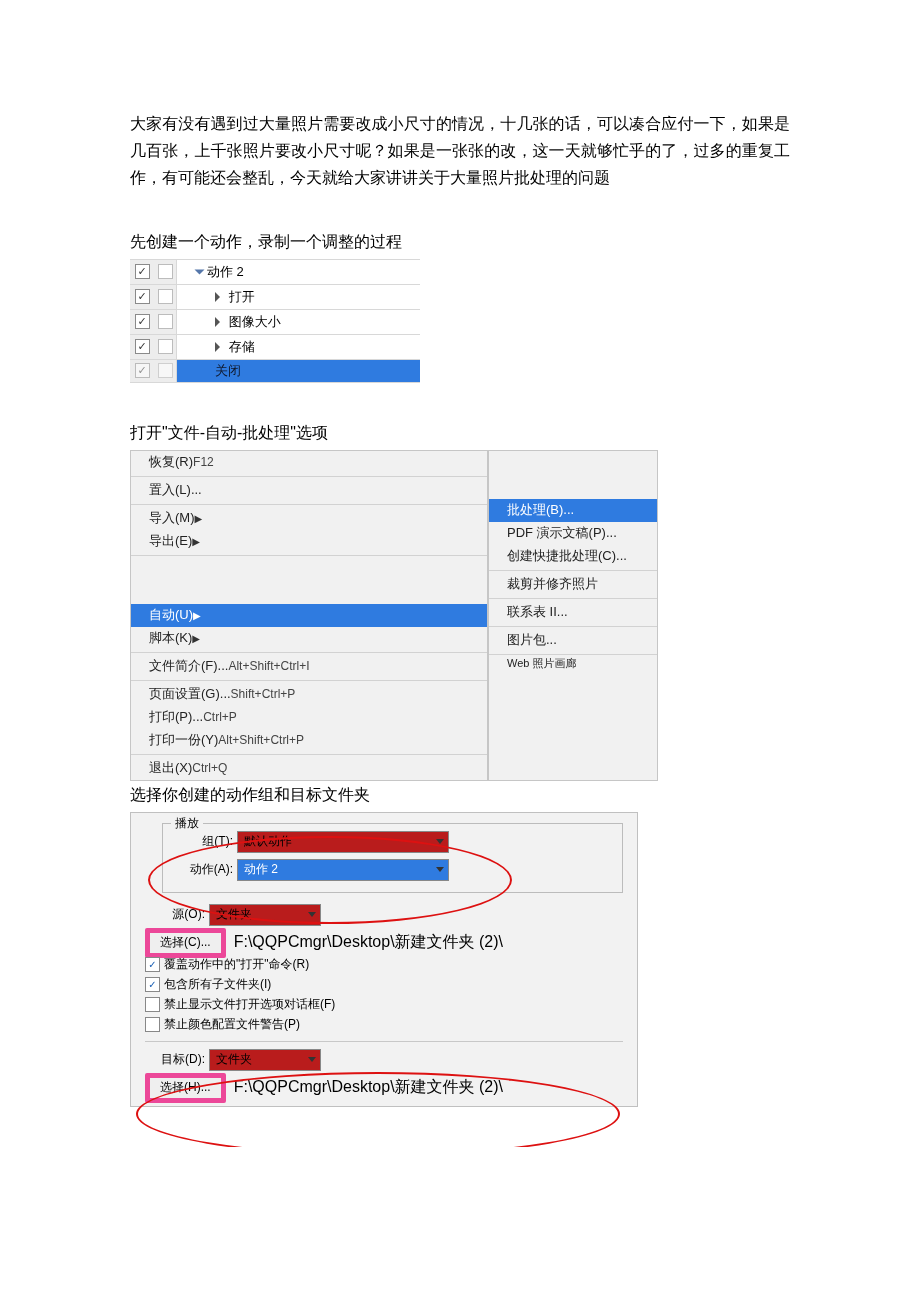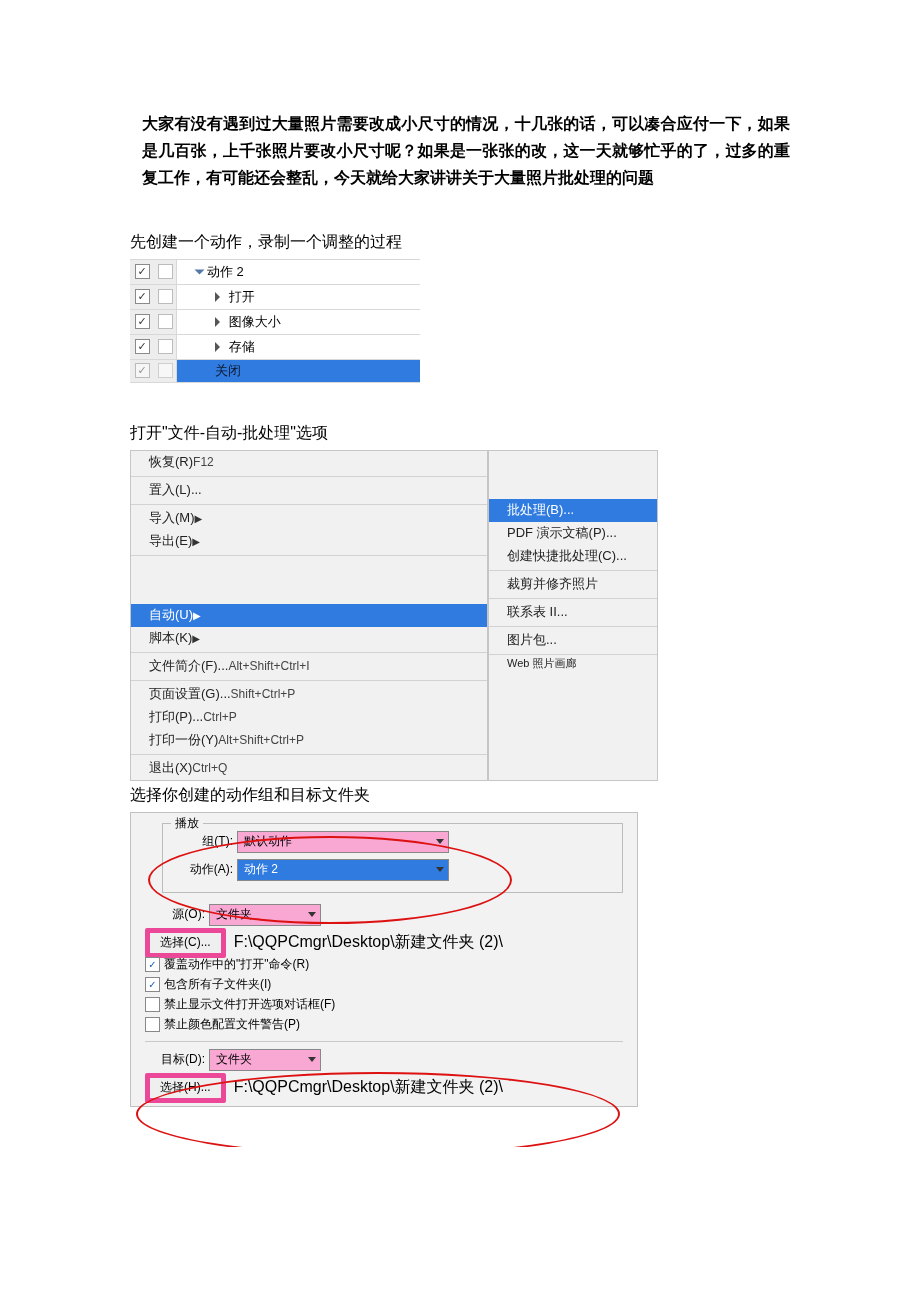--- a/index.html
+++ b/index.html
@@ -10,23 +10,22 @@
     color: #000;
   }
   .page {
     width: 920px;
     margin: 0 auto;
     padding: 110px 130px 40px 130px;
     box-sizing: border-box;
   }
   .para {
     line-height: 1.7;
-    margin: 0 0 40px 12px;
+    margin: 0 0 40px 0;
     text-align: justify;
-    font-weight: bold;
   }
   .caption {
     margin: 0 0 6px 0;
   }
 
   
   .actions-panel {
     width: 290px;
     background: #ededed;
     border-top: 1px solid #d8d8d8;
@@ -152,21 +151,21 @@
     top: -9px;
     left: 8px;
     background: #f2f2f2;
     padding: 0 4px;
     font-size: 12px;
   }
   .row { display: flex; align-items: center; height: 24px; }
   .lbl { width: 60px; text-align: right; padding-right: 4px; font-size: 12px; }
   .dd {
     height: 20px;
-    background: #f9a8d4;
+    background: #b91c1c;
     border: 1px solid #888;
     display: flex;
     align-items: center;
     justify-content: space-between;
     padding: 0 4px 0 6px;
     font-size: 12px;
   }
   .dd.sel { background: #2f7be0; color: #fff; }
   .caret {
     width: 0; height: 0;

